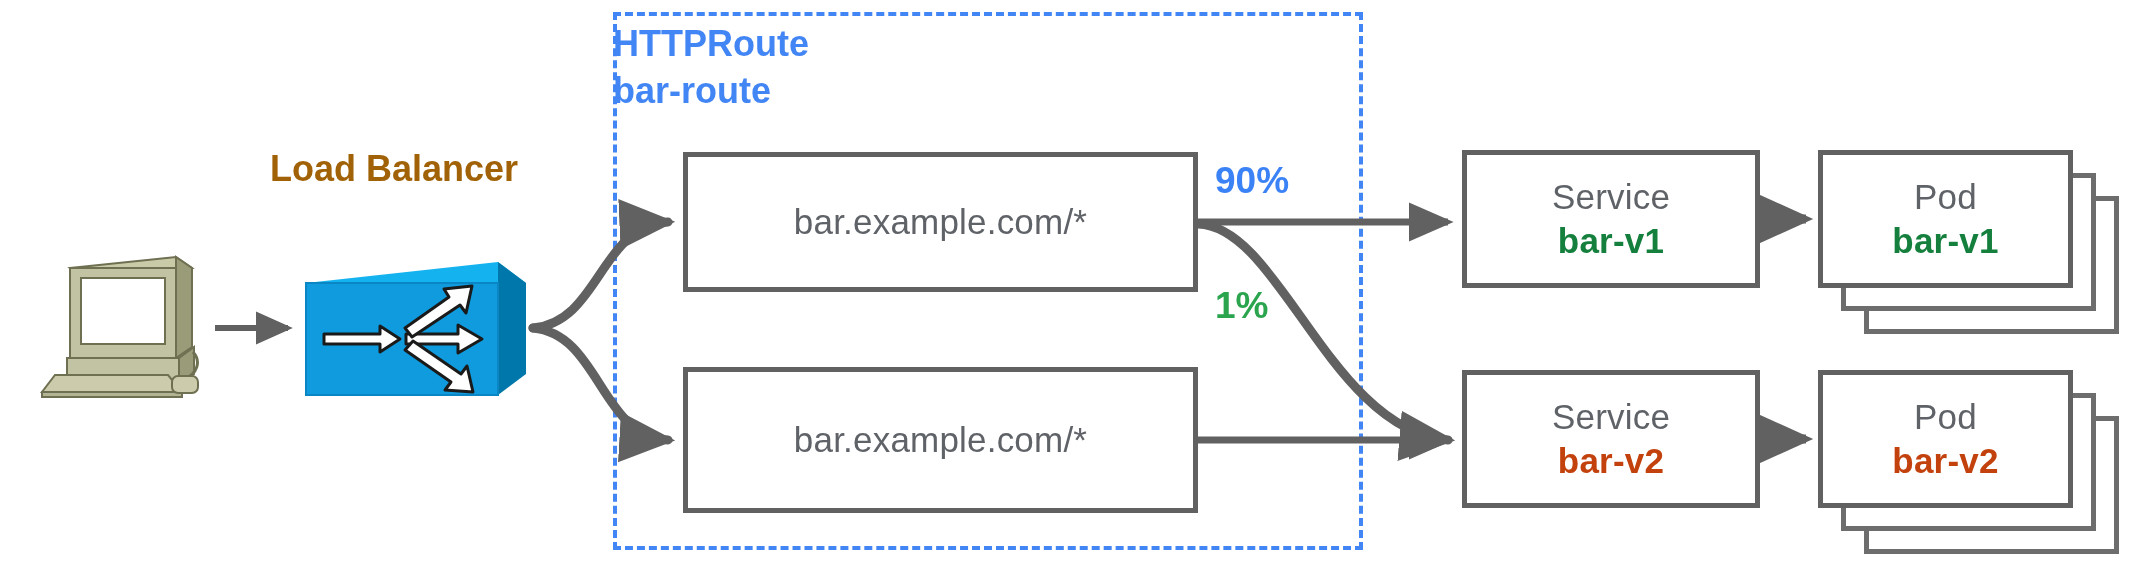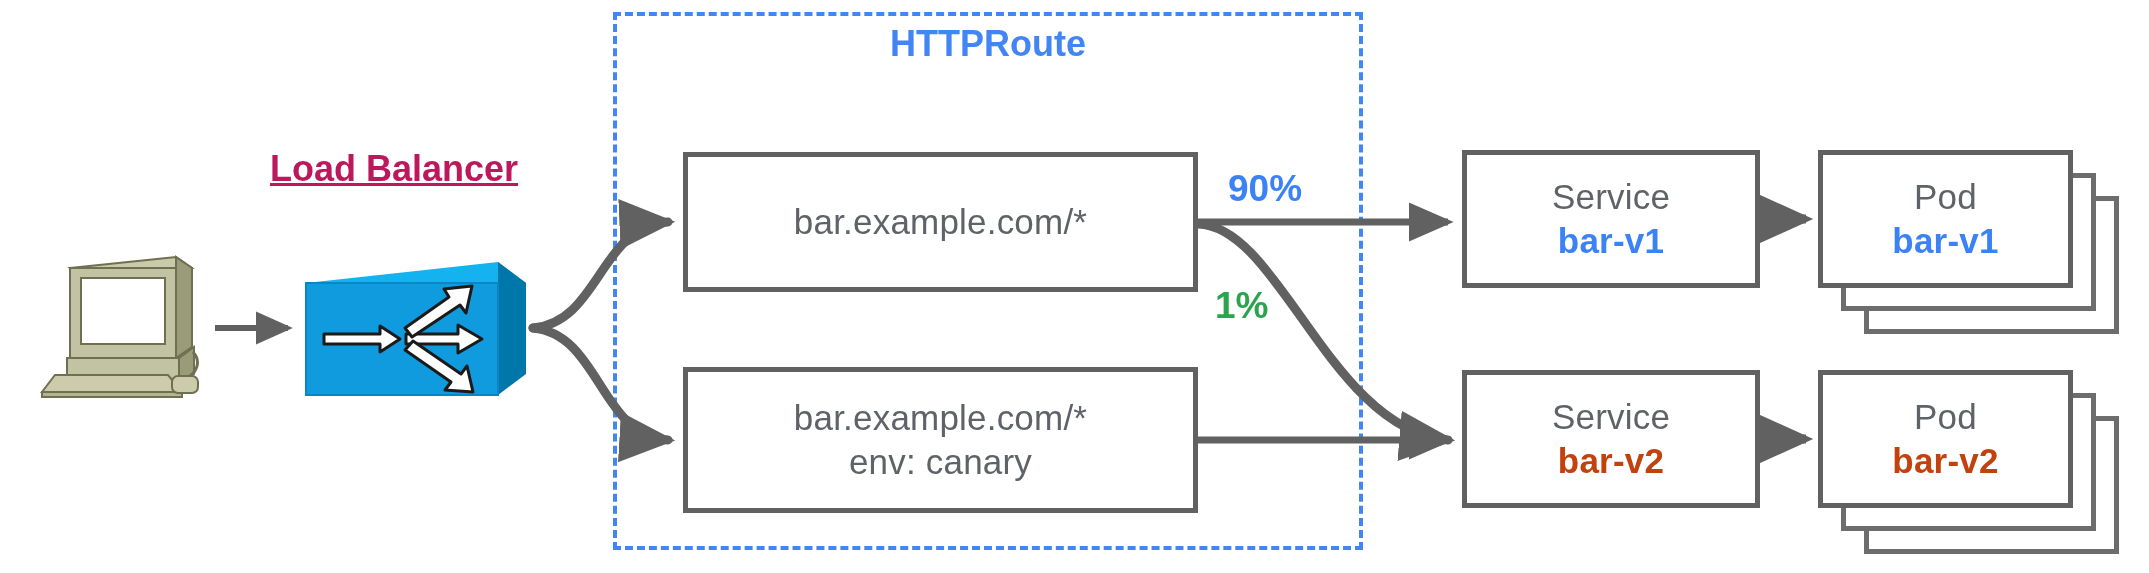--- a/index.html
+++ b/index.html
@@ -37,36 +37,34 @@
     font-size: 35px;
     line-height: 1.25;
     letter-spacing: 0.2px;
   }
   .stack-ghost {
     position: absolute;
     box-sizing: border-box;
     border: 5px solid #6d6d6d;
     background: #ffffff;
   }
-  .label-accent-blue { color: #3b82f6; font-weight: bold; }
+  .label-accent-blue { color: #15803d; font-weight: bold; }
   .label-accent-green { color: #c2410c; font-weight: bold; }
   .plain-label {
     position: absolute;
-    color: #be185d;
+    color: #a16207;
     font-weight: bold;
     white-space: nowrap;
-    text-decoration: underline;
   }
   .route-title {
     position: absolute;
     color: #4285f4;
     font-weight: bold;
     font-size: 36px;
     line-height: 1.22;
-    text-align: center;
     white-space: nowrap;
   }
   .pct-label {
     position: absolute;
     font-weight: bold;
     font-size: 37px;
     white-space: nowrap;
   }
   .pct-blue { color: #3b82f6; }
   .pct-green { color: #2ba44e; }
@@ -80,20 +78,23 @@
 </style>
 </head>
 <body>
 
 <div id="canvas">
 
   <div class="dashed-region" style="left:613px; top:12px; width:750px; height:538px;"></div>
 
   <div class="route-title" style="left:613px; top:22px; width:750px;">
     <span>HTTPRoute</span>
+  </div>
+  <div class="route-title" style="left:613px; top:69px; width:750px;">
+    <span>bar-route</span>
   </div>
 
   <div class="plain-label" style="left:270px; top:148px; font-size:36px;">
     <span>Load Balancer</span>
   </div>
 
   <div class="icon-wrap" style="left:36px; top:244px; width:165px; height:154px;">
     <svg width="165" height="154" viewBox="0 0 165 154" xmlns="http://www.w3.org/2000/svg">
 
       <polygon points="34,24 140,13 156,24 50,35" fill="#c9caa8" stroke="#6f7052" stroke-width="2"></polygon>
@@ -133,24 +134,23 @@
       <rect x="6" y="27" width="192" height="112" fill="none" stroke="#0a86c4" stroke-width="2"></rect>
     </svg>
   </div>
 
   <div class="node-box" style="left:683px; top:152px; width:515px; height:140px;">
     <span>bar.example.com/*</span>
   </div>
 
   <div class="node-box" style="left:683px; top:367px; width:515px; height:146px;">
     <span>bar.example.com/*</span>
-    <span>env: canary</span>
-  </div>
-
-  <div class="pct-label pct-blue" style="left:1215px; top:168px;margin-left:13px;">
+  </div>
+
+  <div class="pct-label pct-blue" style="left:1215px; top:160px;">
     <span>90%</span>
   </div>
   <div class="pct-label pct-green" style="left:1215px; top:285px;">
     <span>1%</span>
   </div>
 
   <div class="node-box" style="left:1462px; top:150px; width:298px; height:138px;">
     <span>Service</span>
     <span class="label-accent-blue">bar-v1</span>
   </div>

